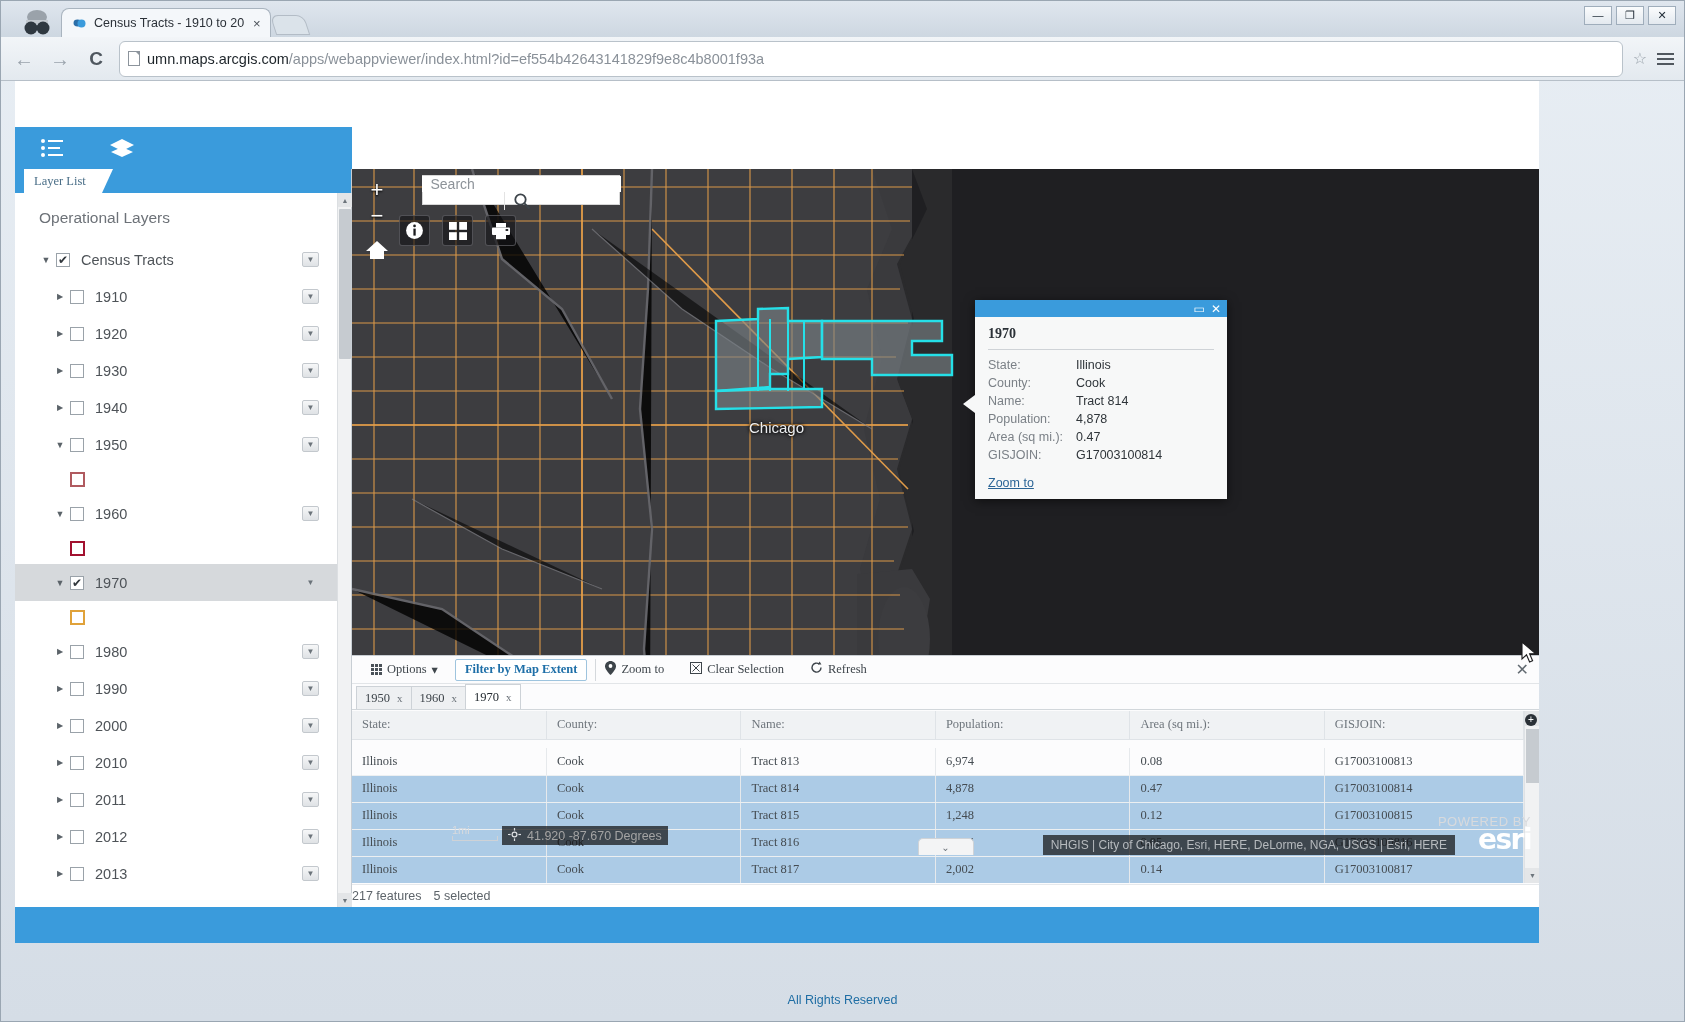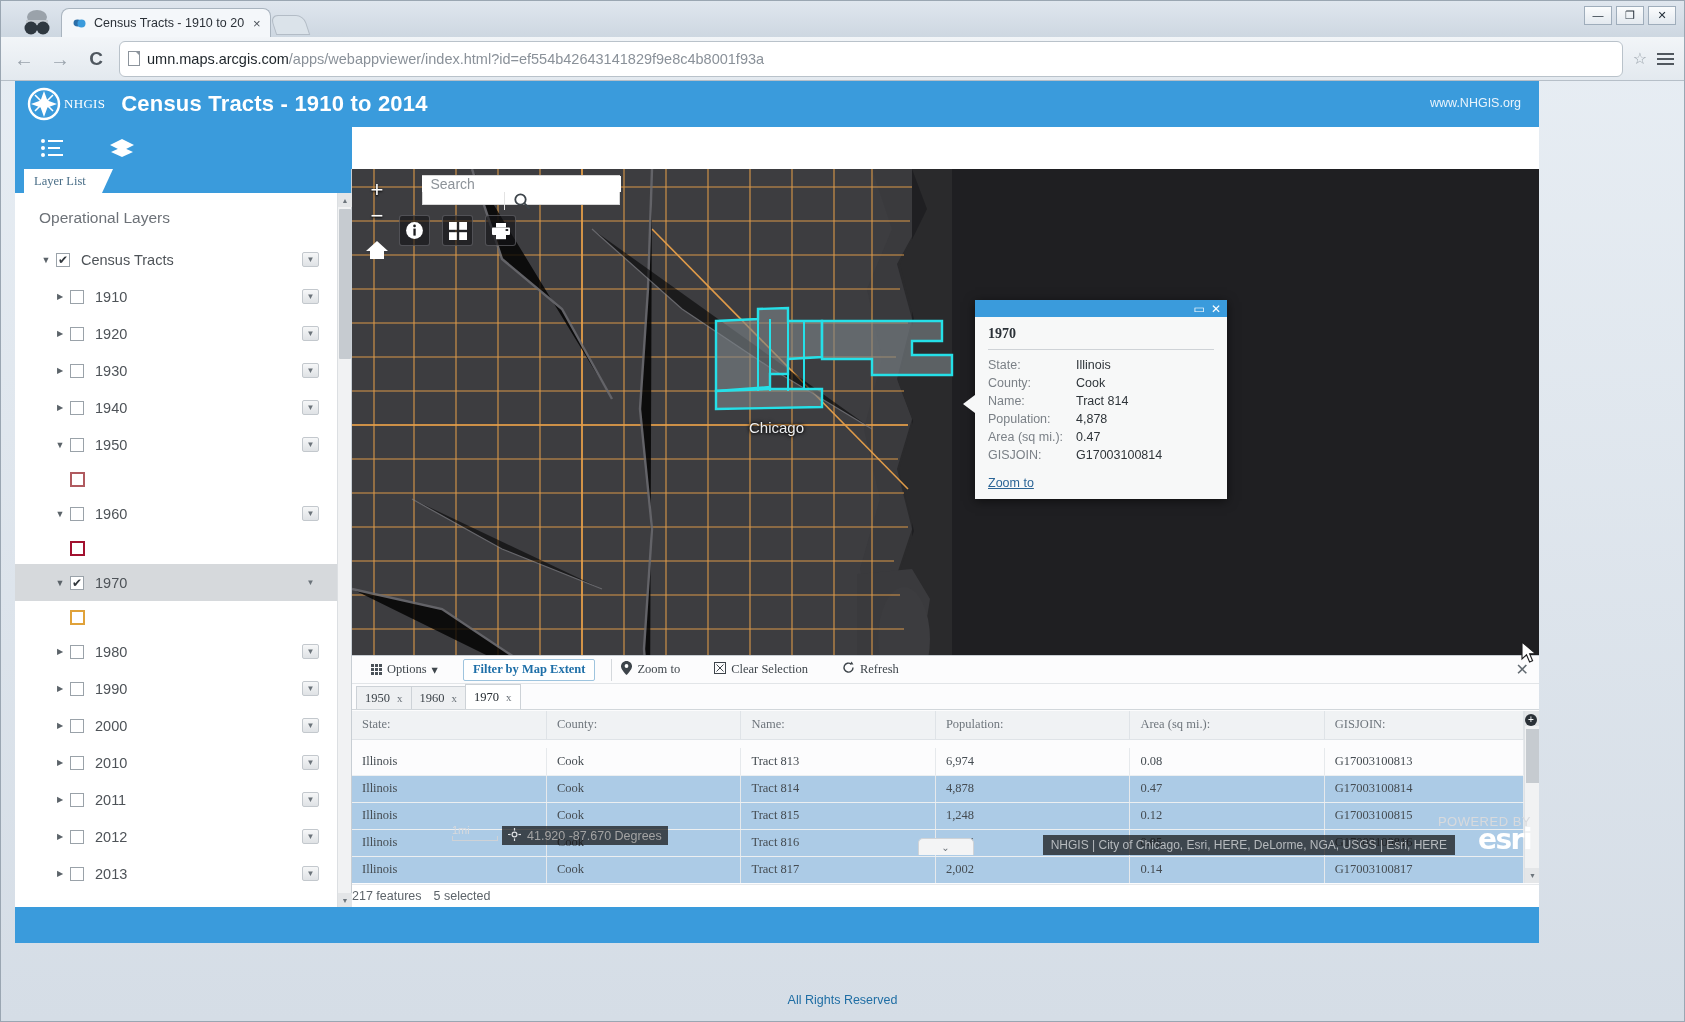--- a/index.html
+++ b/index.html
@@ -288,21 +288,21 @@
     border-style: solid; border-width: 9px 12px 9px 0;
     border-color: transparent #f7f8f8 transparent transparent;
   }
 
   
   .attr-panel {
     position: absolute; left: 337px; right: 0; bottom: 36px; height: 252px;
     background: #fcfcfd; border-top: 1px solid #c9ced3;
   }
   .attr-toolbar {
-    height: 28px; display: flex; align-items: center; gap: 16px;
+    height: 28px; display: flex; align-items: center; gap: 8px;
     padding: 0 10px; border-bottom: 1px solid #e2e5e8; position: relative;
   }
   .attr-item {
     display: flex; align-items: center; gap: 5px; font-size: 12.5px;
     color: #3f464c; padding: 0 9px; height: 22px; cursor: pointer;
     font-family: "Liberation Serif", serif;
   }
   .attr-item.sep { border-left: 1px solid #d4d8dc; }
   .attr-item.active {
     color: #1e6fa8; font-weight: bold; border: 1px solid #9ec4de;
@@ -433,34 +433,20 @@
     <span class="star-icon">☆</span>
     <span class="menu-icon">
         <i></i>
         <i></i>
         <i></i>
       </span>
   </div>
 
   <div class="app">
 
-    <div class="app-header">
-      <div class="nhgis-logo">
-        <span class="nhgis-mark">
-          <svg width="34" height="34" viewBox="0 0 34 34">
-            <circle cx="17" cy="17" r="15" fill="none" stroke="#fff" stroke-width="2.4"></circle>
-            <path d="M17 4 L20.4 13.6 L30 17 L20.4 20.4 L17 30 L13.6 20.4 L4 17 L13.6 13.6 Z" fill="#fff"></path>
-            <path d="M8 8 L16 16 L8 24 M26 8 L18 16 L26 24" fill="none" stroke="#fff" stroke-width="1.6"></path>
-          </svg>
-        </span>
-        <span class="nhgis-word">NHGIS</span>
-      </div>
-      <div class="app-title">Census Tracts - 1910 to 2014</div>
-      <div class="app-url">www.NHGIS.org</div>
-    </div>
 
     <div class="app-toolbar2">
       <span class="tool-ic">
         <svg width="26" height="24" viewBox="0 0 26 24">
           <circle cx="4" cy="5" r="2" fill="#fff"></circle>
             <rect x="9" y="4" width="15" height="2" fill="#fff"></rect>
           <circle cx="4" cy="12" r="2" fill="#fff"></circle>
             <rect x="9" y="11" width="12" height="2" fill="#fff"></rect>
           <circle cx="4" cy="19" r="2" fill="#fff"></circle>
             <rect x="9" y="18" width="15" height="2" fill="#fff"></rect>

